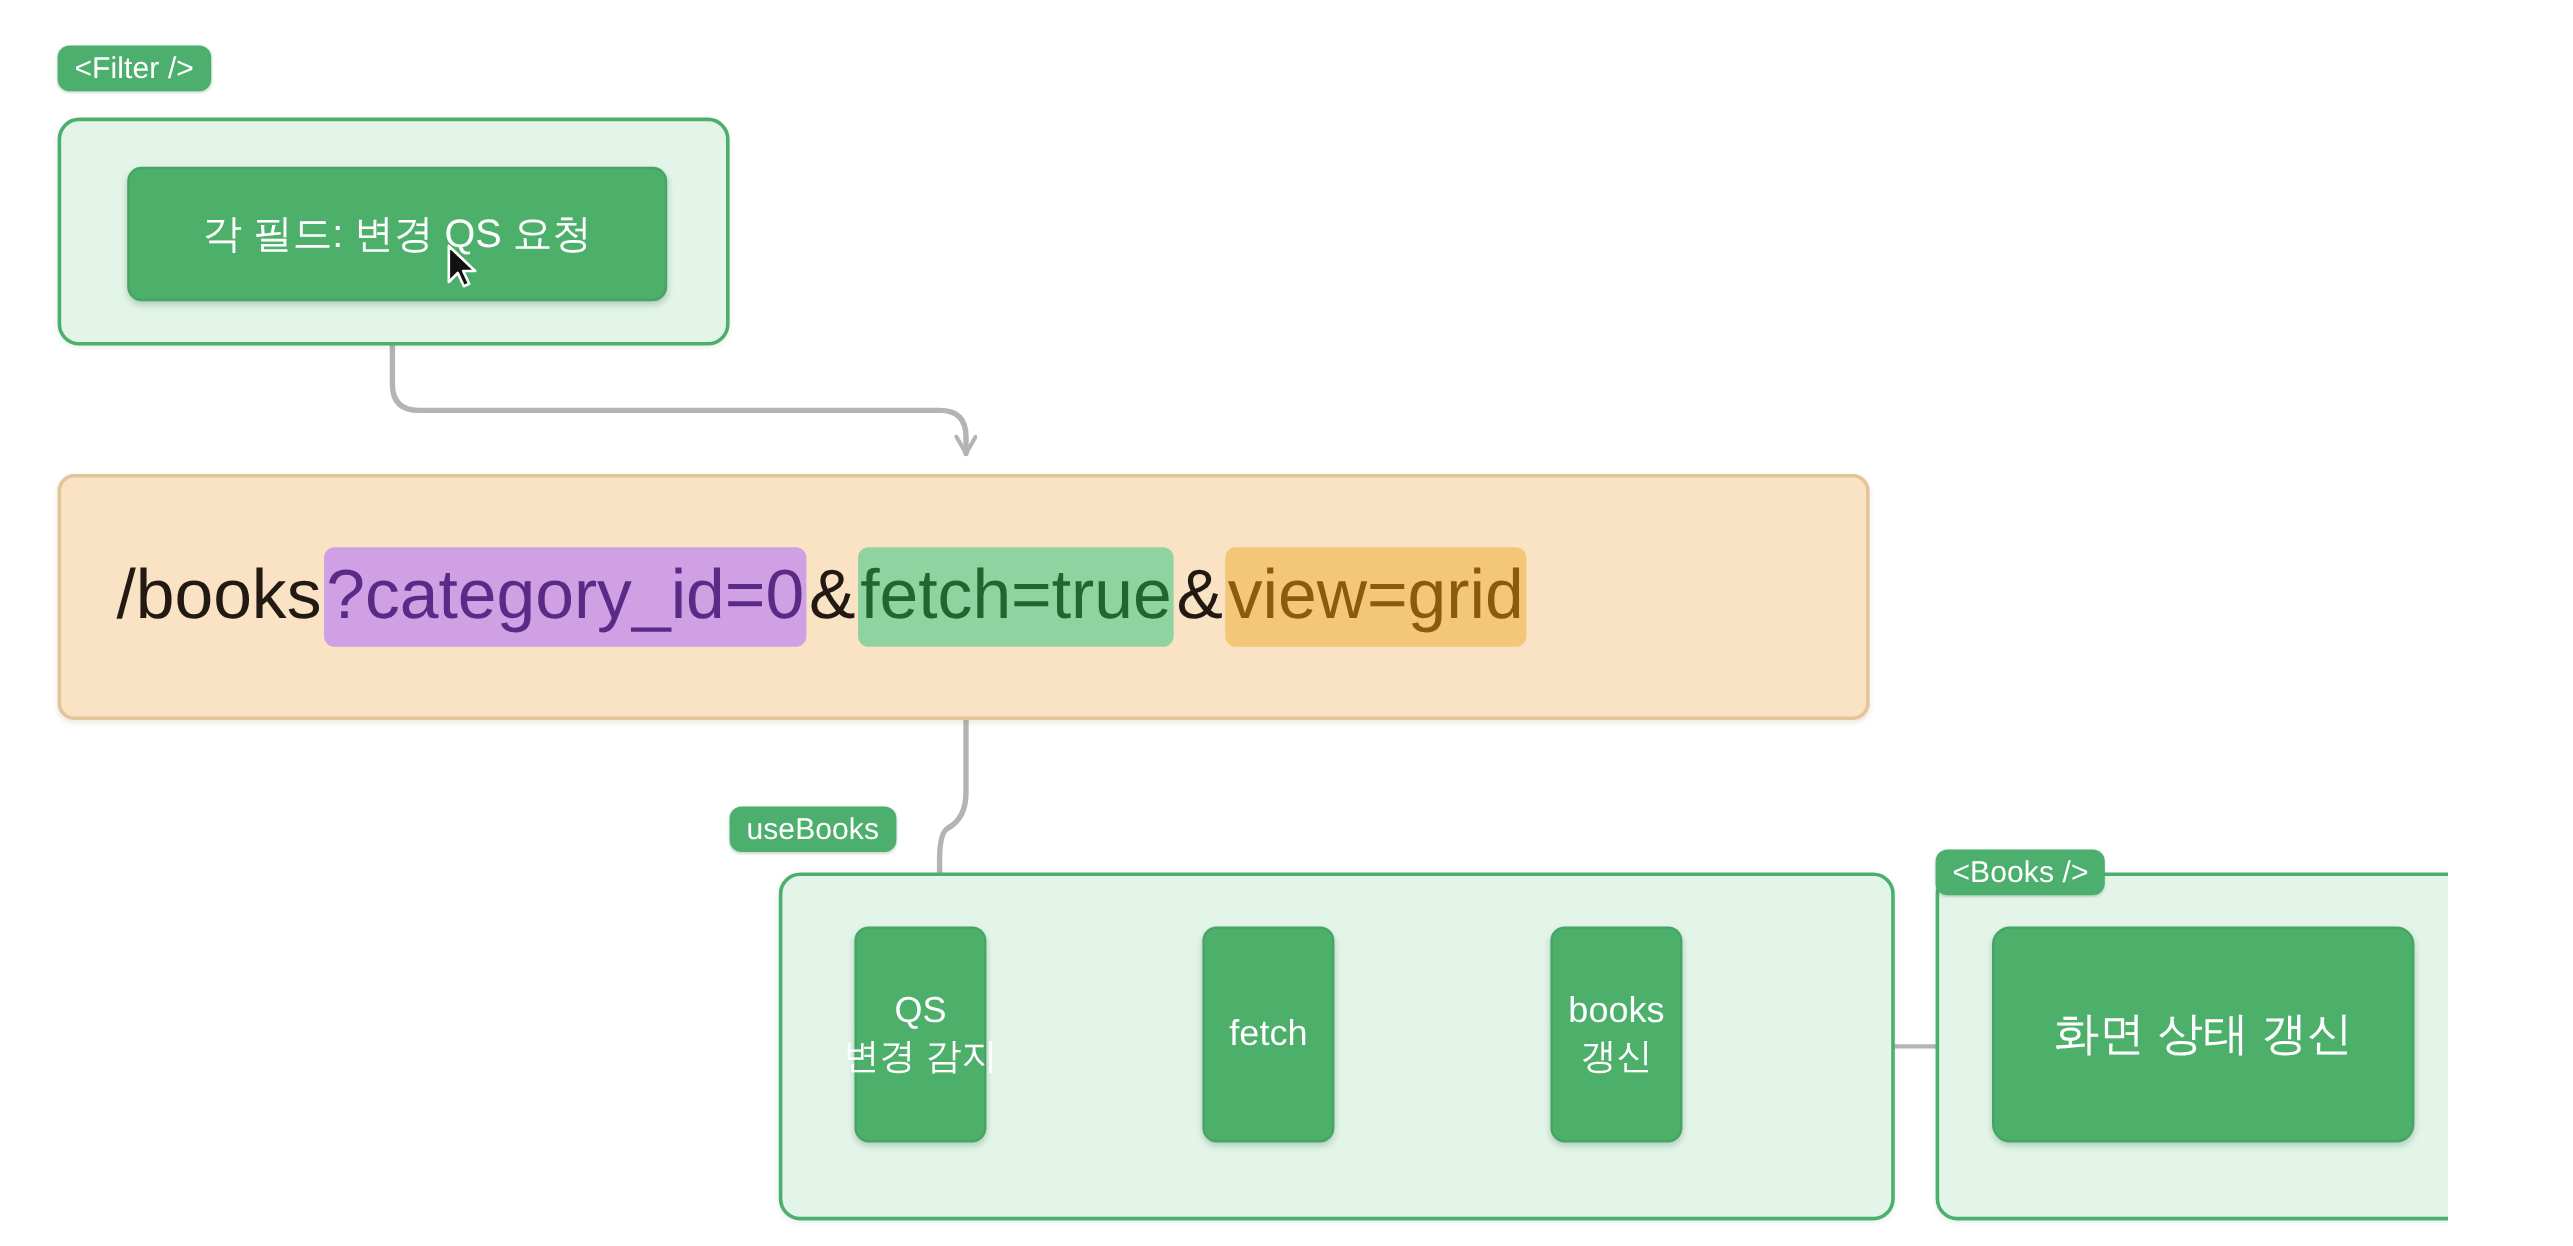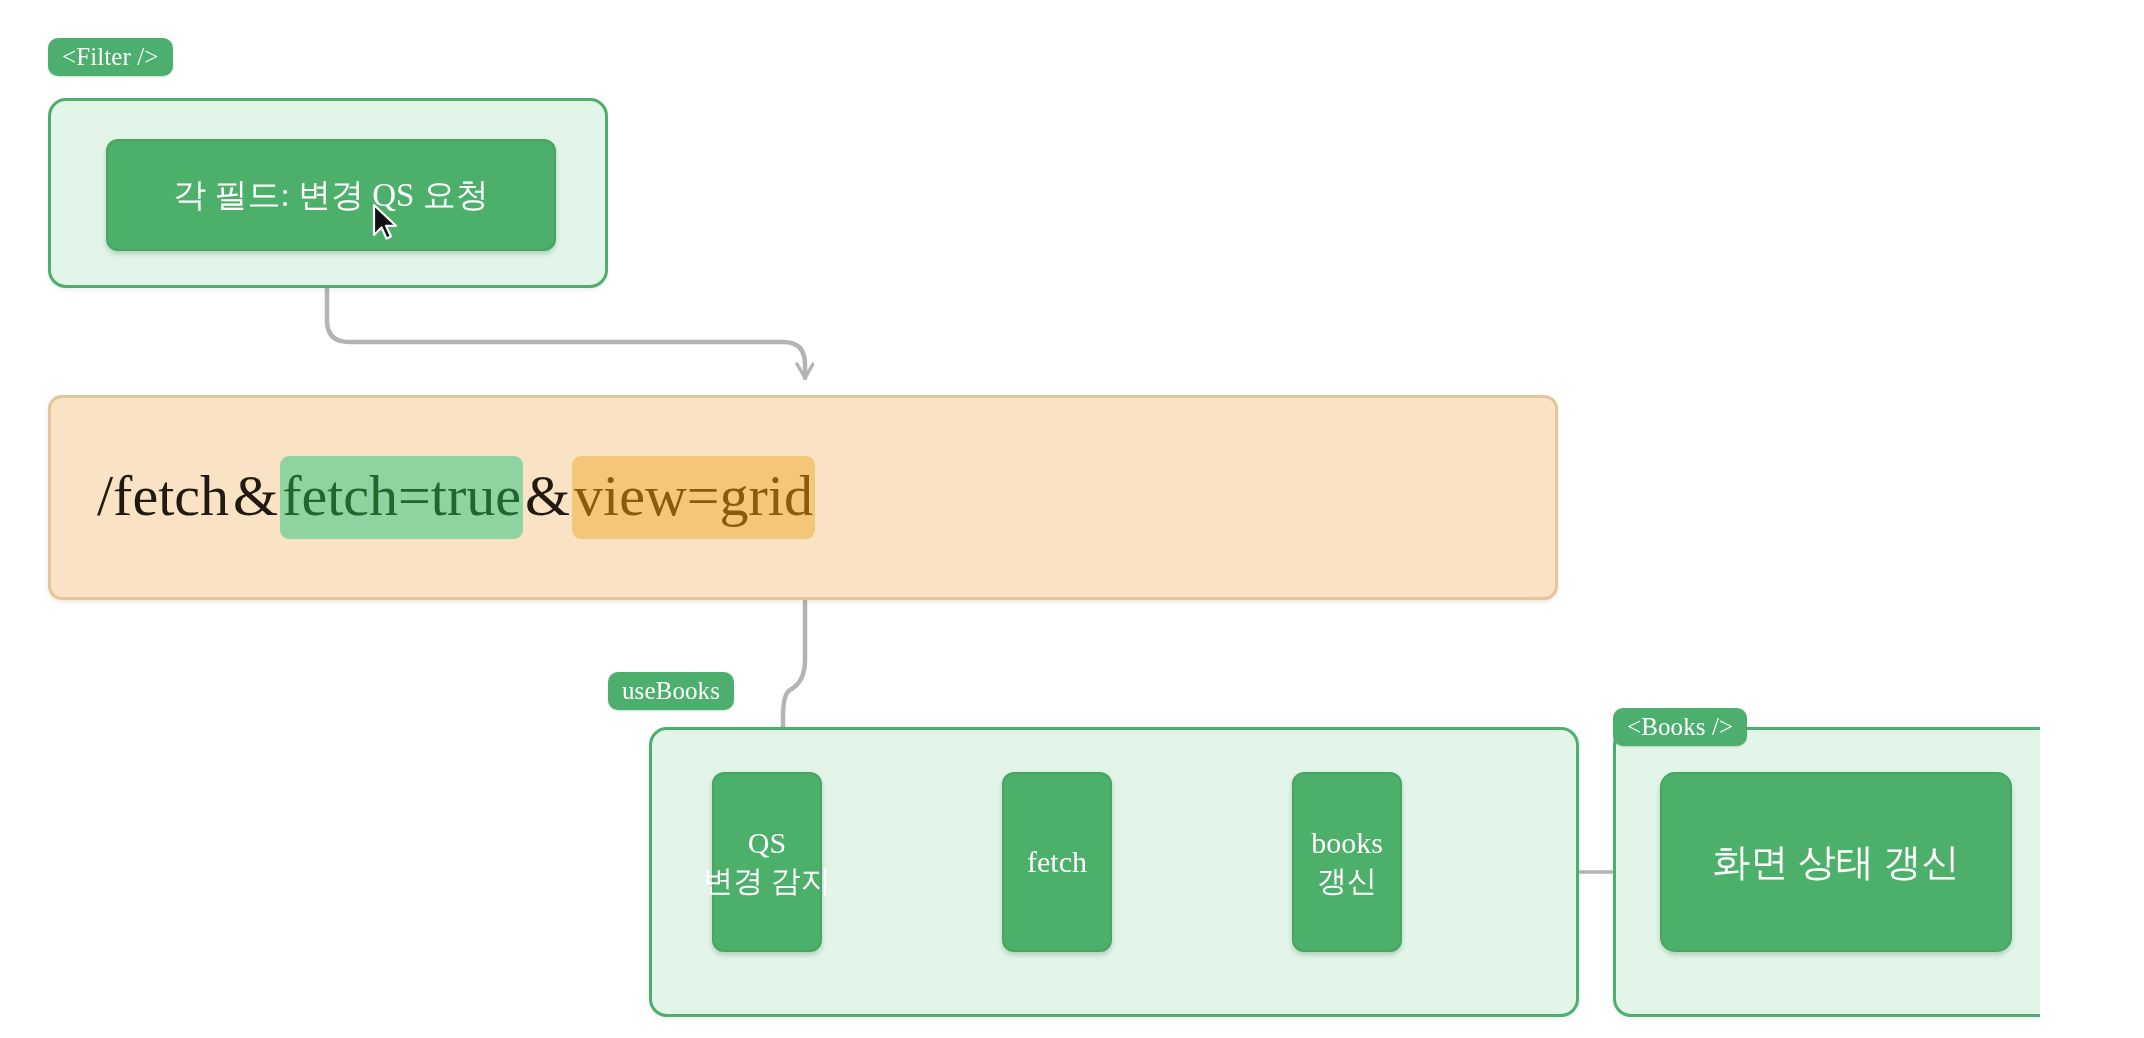--- a/index.html
+++ b/index.html
@@ -11,21 +11,20 @@
   body {
     font-family: "Liberation Sans", "DejaVu Sans", sans-serif;
     -webkit-font-smoothing: antialiased;
   }
   #stage {
     position: relative;
     width: 2040px;
     height: 1038px;
     background: #ffffff;
     overflow: hidden;
-    font-family: Liberation Serif, serif;
   }
 
   
   #connectors {
     position: absolute;
     left: 0;
     top: 0;
     width: 2144px;
     height: 1038px;
     pointer-events: none;
@@ -151,21 +150,22 @@
   <div class="pill" style="left:48px; top:38px;">&lt;Filter /&gt;</div>
 
   <div class="group" style="left:48px; top:98px; width:560px; height:190px;">
     <div class="node" style="left:55px; top:38px; width:450px; height:112px; font-size:33px;">
       <span class="line">각 필드: 변경 QS 요청</span>
     </div>
   </div>
 
   <div id="url-bar" style="left:48px; top:395px; width:1510px; height:205px;">
     <div id="url-text">
-      <span class="seg seg-plain">/fetch</span>
+      <span class="seg seg-plain">/books</span>
+      <span class="seg seg-purple">?category_id=0</span>
       <span class="seg seg-amp">&amp;</span>
       <span class="seg seg-green">fetch=true</span>
       <span class="seg seg-amp">&amp;</span>
       <span class="seg seg-orange">view=grid</span>
     </div>
   </div>
 
   <div class="pill" style="left:608px; top:672px;">useBooks</div>
 
   <div class="group" style="left:608px; top:727px; width:930px; height:290px;margin-left:41px;">

